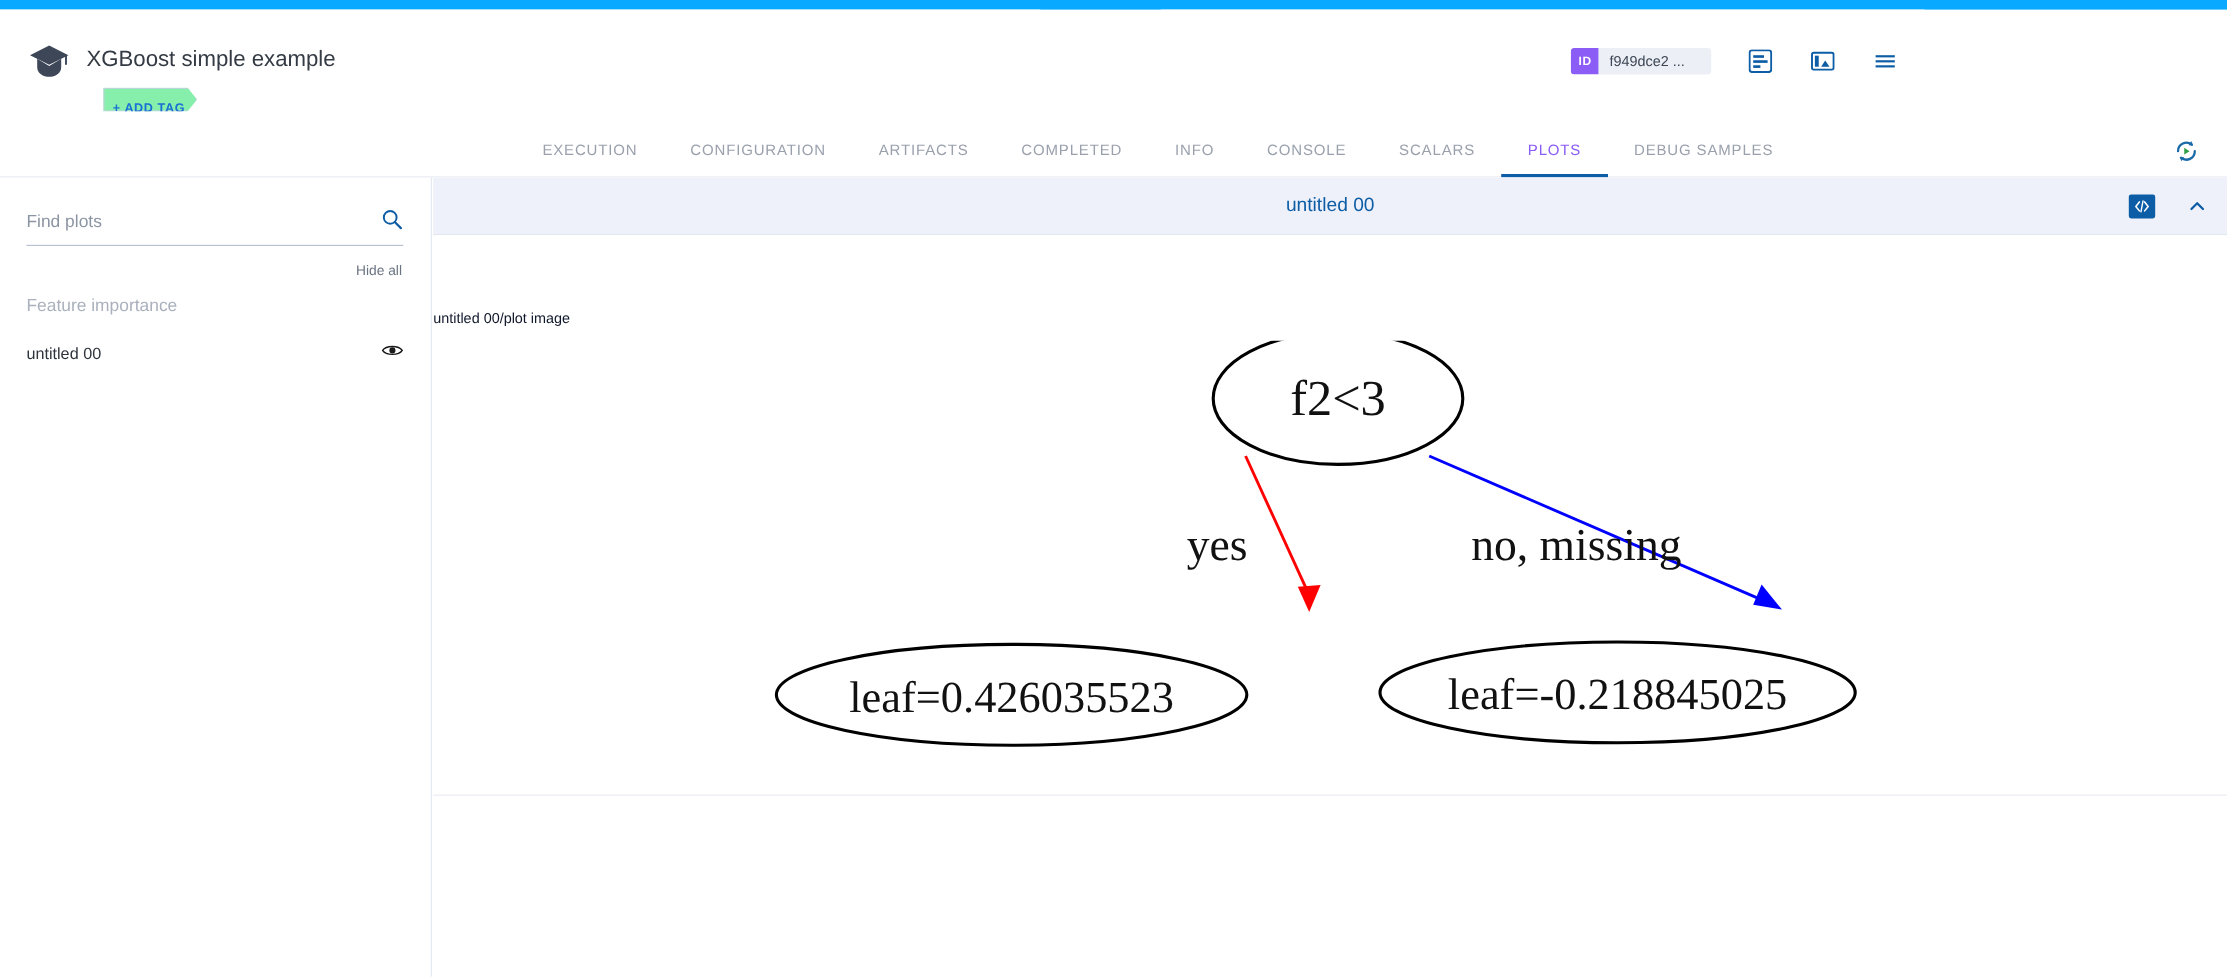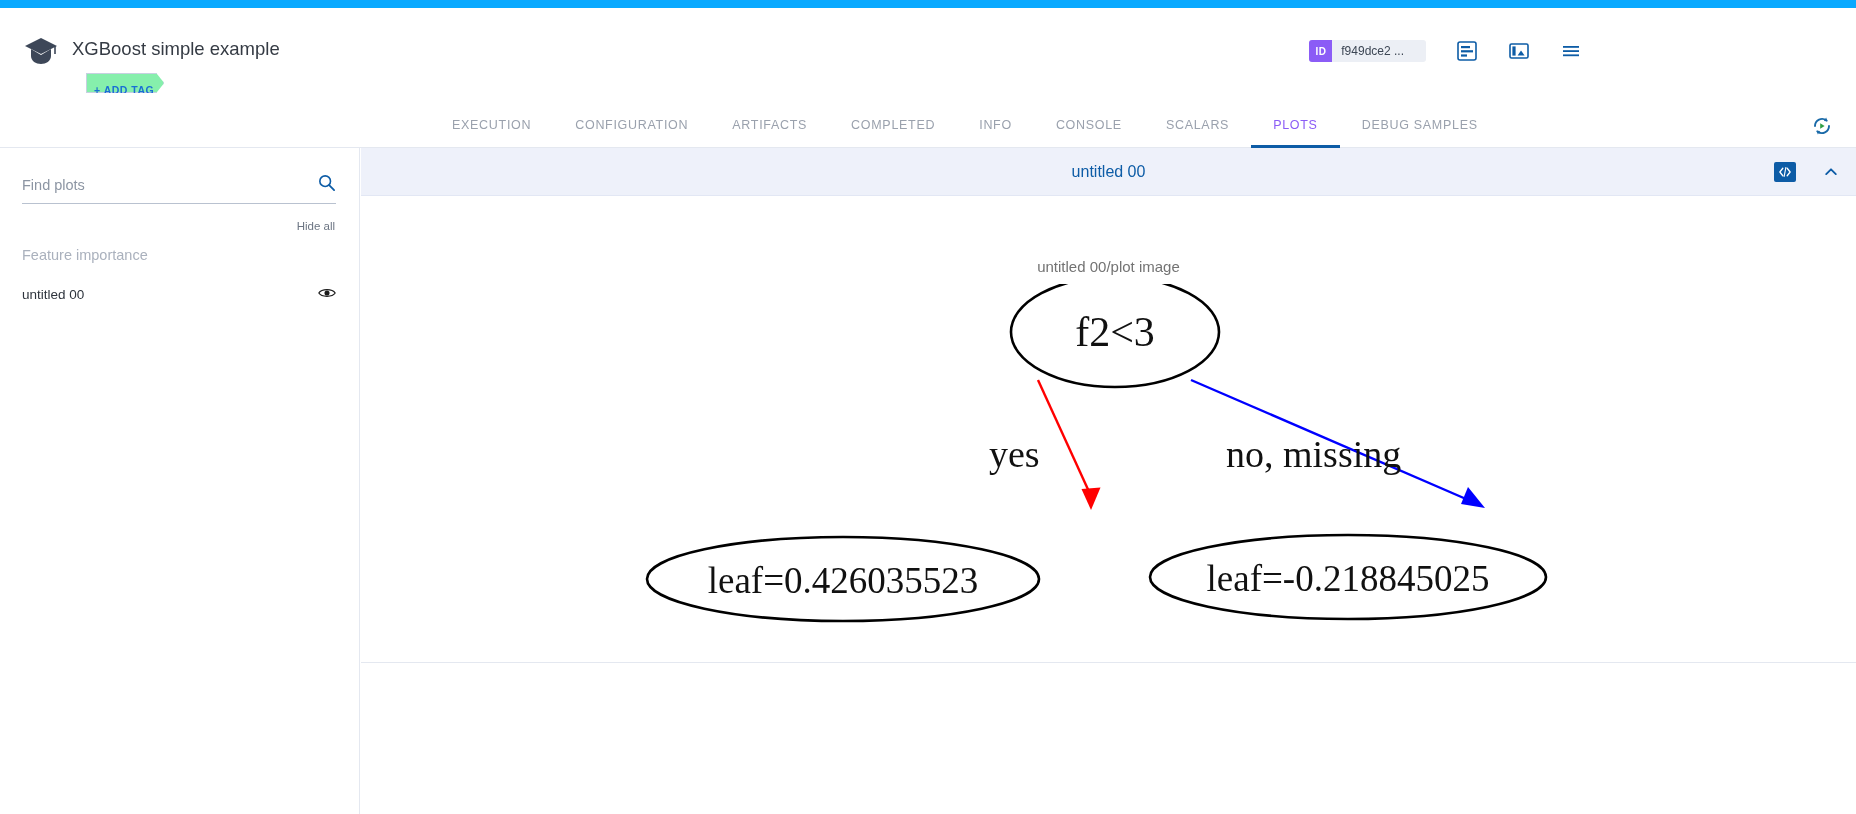--- a/index.html
+++ b/index.html
@@ -120,21 +120,21 @@
   .code-btn {
     width: 22px; height: 20px; background: #0d5ca6; border-radius: 2px;
     display: flex; align-items: center; justify-content: center;
     color: #fff; font-size: 11px; font-family: "Liberation Mono", monospace;
   }
   .collapse-btn { width: 18px; height: 18px; display: flex; align-items: center; justify-content: center; }
 
   .plot-body { position: relative; width: 1495px; height: 466px; background: #fff; }
   .plot-caption {
     position: absolute; left: 0; right: 0; top: 62px;
-    text-align: center; font-size: 15px; color: #737373;
+    text-align: left; font-size: 12px; color: #0f172a;
   }
   .graph-wrap { position: absolute; left: 190px; top: 88px; width: 1120px; height: 360px; }
   .graph-wrap svg { width: 100%; height: 100%; display: block; }
 </style>
 </head>
 <body>
 
 <div id="app">
 
   <div class="topbar"></div>

